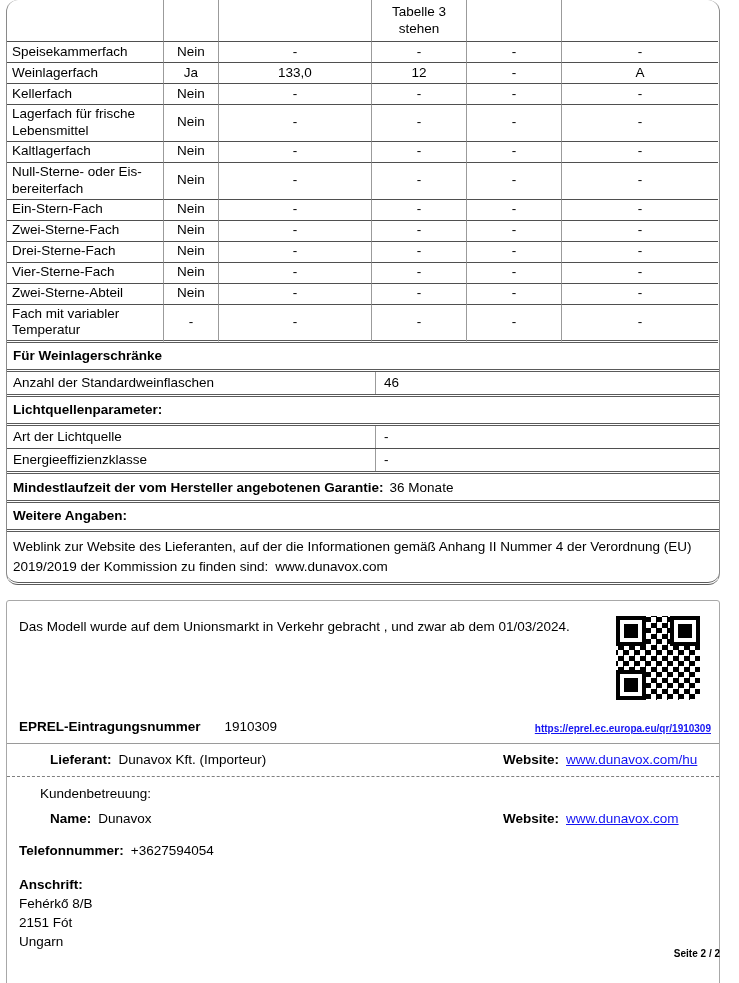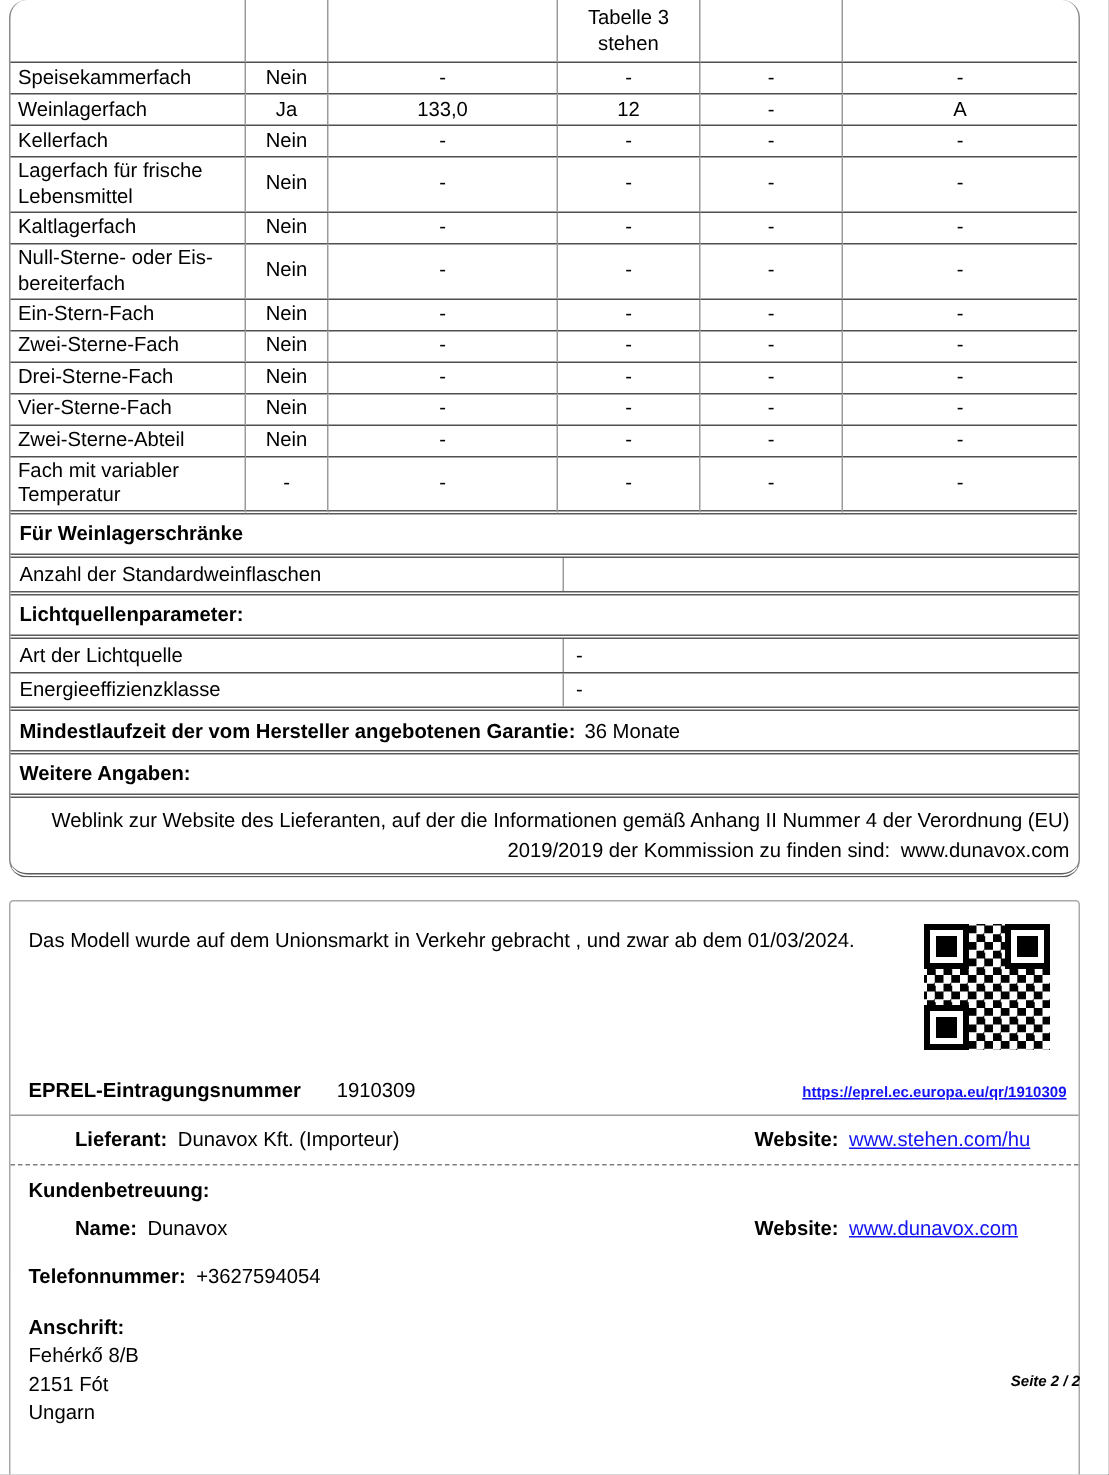--- a/index.html
+++ b/index.html
@@ -28,21 +28,21 @@
   .sec-row{
     box-sizing:border-box;font-weight:bold;padding:5px 6px 4px;
     border-bottom:3px double #5a5a5a;line-height:1.25;
   }
   .tc-row{display:flex;box-sizing:border-box;border-bottom:1px solid #4f4f4f;}
   .tc-row.dbl{border-bottom:3px double #5a5a5a;}
   .tc-label{width:369px;box-sizing:border-box;border-right:1px solid #9b9b9b;padding:3px 6px 2px;line-height:1.25;}
   .tc-val{flex:1;padding:3px 8px 2px;line-height:1.25;}
   .inline-row{box-sizing:border-box;padding:5px 6px 4px;border-bottom:3px double #5a5a5a;line-height:1.3;}
   .inline-row b{margin-right:6px;}
-  .weblink-row{box-sizing:border-box;padding:5px 6px 6px;line-height:1.45;text-align:right;}
+  .weblink-row{box-sizing:border-box;padding:5px 6px 6px;line-height:1.45;}
   .weblink-row .val{margin-left:7px;}
   
   .info-box{
     position:absolute;left:6px;top:600px;width:714px;height:434px;box-sizing:border-box;
     border:1px solid #a8a8a8;border-radius:3px;padding:12px 8px 8px;
   }
   .market-row{display:flex;align-items:flex-start;min-height:102px;}
   .market-text{flex:1;padding:5px 14px 0 4px;line-height:1.35;}
   
   .qr{
@@ -61,26 +61,26 @@
   .qr .f.bl{left:4px;bottom:4px;}
   .eprel-row{display:flex;justify-content:space-between;align-items:flex-end;padding:4px 0 9px 4px;}
   .eprel-left b{margin-right:24px;}
   a.small-link{font-size:10px;font-weight:bold;}
   .sep-solid{border-top:1px solid #9a9a9a;margin:0 -8px;}
   .sep-dashed{border-top:1px dashed #7f7f7f;margin:0 -8px;}
   .two-col{display:flex;align-items:baseline;padding:8px 0 9px 4px;}
   .two-col .left{width:453px;flex:0 0 auto;padding-left:31px;}
   .two-col .right{flex:1;}
   .two-col b{margin-right:7px;}
-  .box-h{font-weight:bold;padding:9px 0 2px 4px;}
+  .box-h{font-weight:normal;padding:9px 0 2px 4px;margin-left:21px;}
   .addr{padding:8px 0 0 4px;line-height:1.42;}
   a{color:#1414f2;}
   
   .page-footer{
-    position:absolute;right:19px;top:916px;font-size:10px;font-weight:bold;font-style:italic;
+    position:absolute;right:19px;top:948px;font-size:10px;font-weight:bold;
   }
 </style>
 </head>
 <body>
 
 <div class="spec-table">
 
   <div class="crow hdr">
     <div class="cc l"></div>
     <div class="cc"></div>
@@ -197,20 +197,21 @@
       <div class="cc">-</div>
       <div class="cc">-</div>
       <div class="cc">-</div>
     </div>
   </div>
 
   <div class="sec-row">Für Weinlagerschränke</div>
 
   <div class="tc-row dbl">
     <div class="tc-label">Anzahl der Standardweinflaschen</div>
+    <div class="tc-val">46</div>
   </div>
 
   <div class="sec-row">Lichtquellenparameter:</div>
 
   <div class="tc-row">
     <div class="tc-label">Art der Lichtquelle</div>
     <div class="tc-val">-</div>
   </div>
   <div class="tc-row dbl">
     <div class="tc-label">Energieeffizienzklasse</div>
@@ -246,21 +247,21 @@
     <a href="#" class="small-link">https://eprel.ec.europa.eu/qr/1910309</a>
   </div>
 
   <div class="sep-solid"></div>
 
   <div class="two-col">
     <div class="left">
       <b>Lieferant:</b><span>Dunavox Kft. (Importeur)</span>
     </div>
     <div class="right">
-      <b>Website:</b><a href="#">www.stehen.com/hu</a>
+      <b>Website:</b><a href="#">www.dunavox.com/hu</a>
     </div>
   </div>
 
   <div class="sep-dashed"></div>
 
   <div class="box-h">Kundenbetreuung:</div>
 
   <div class="two-col">
     <div class="left">
       <b>Name:</b><span>Dunavox</span>

